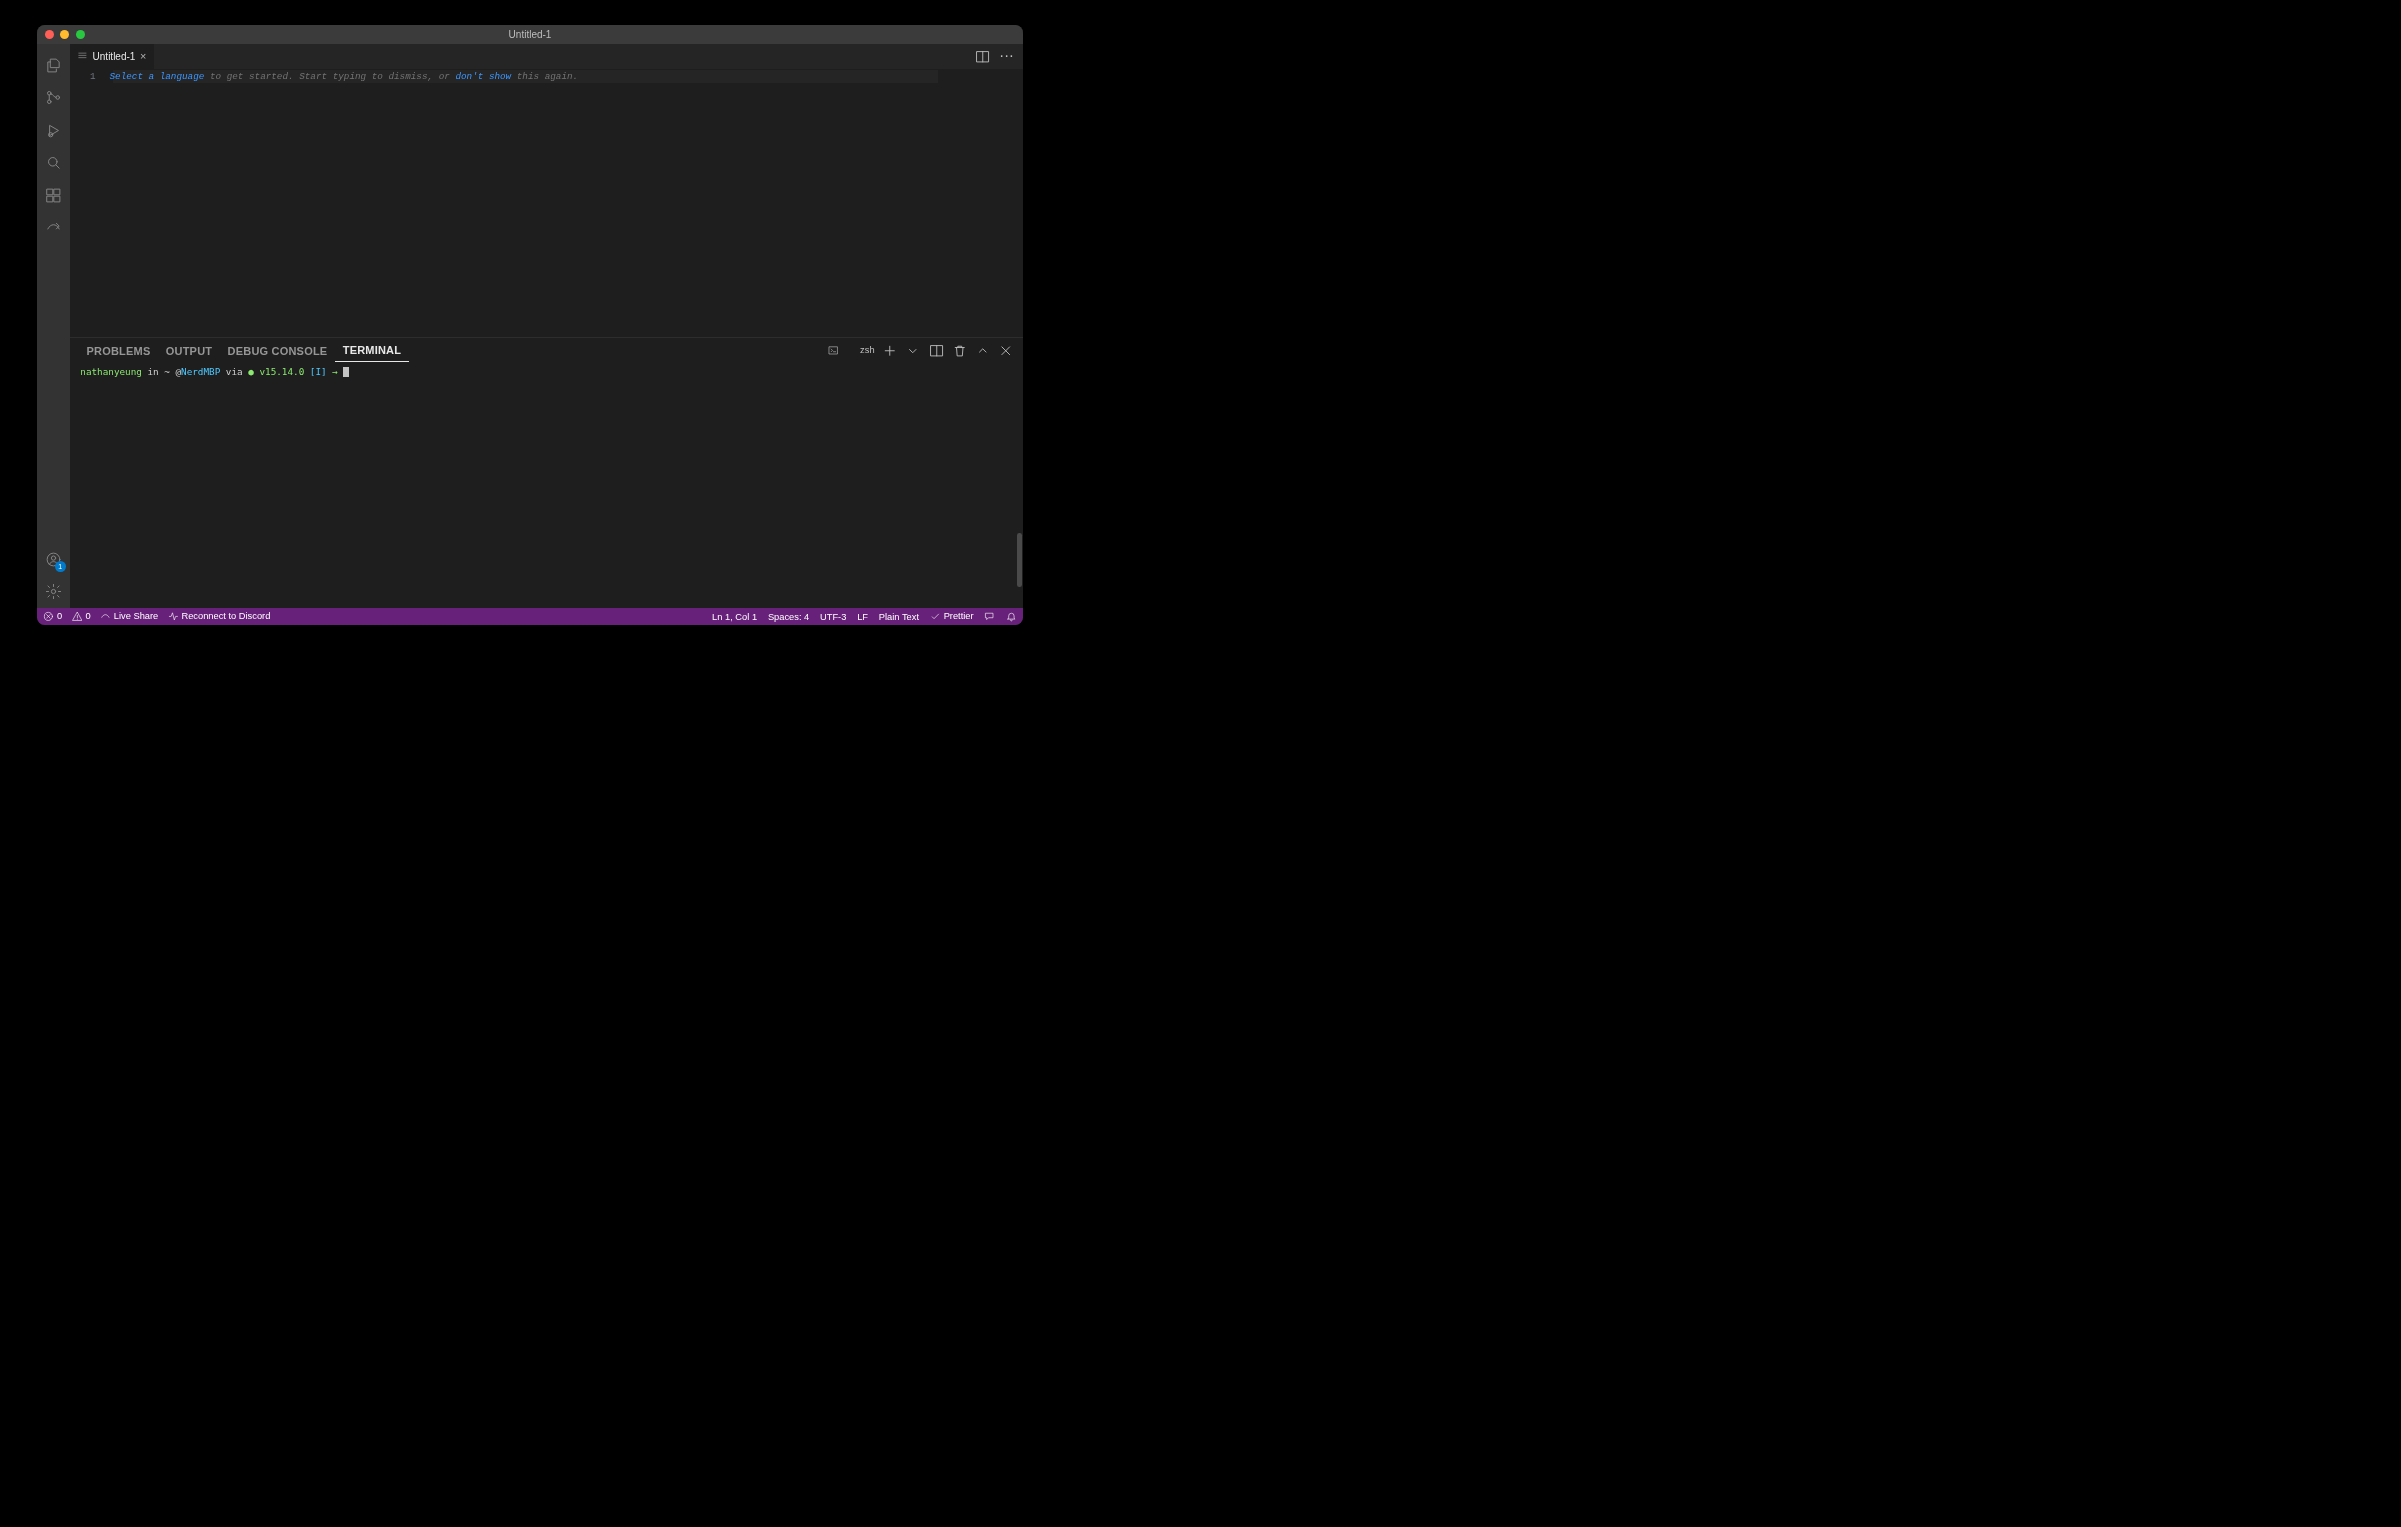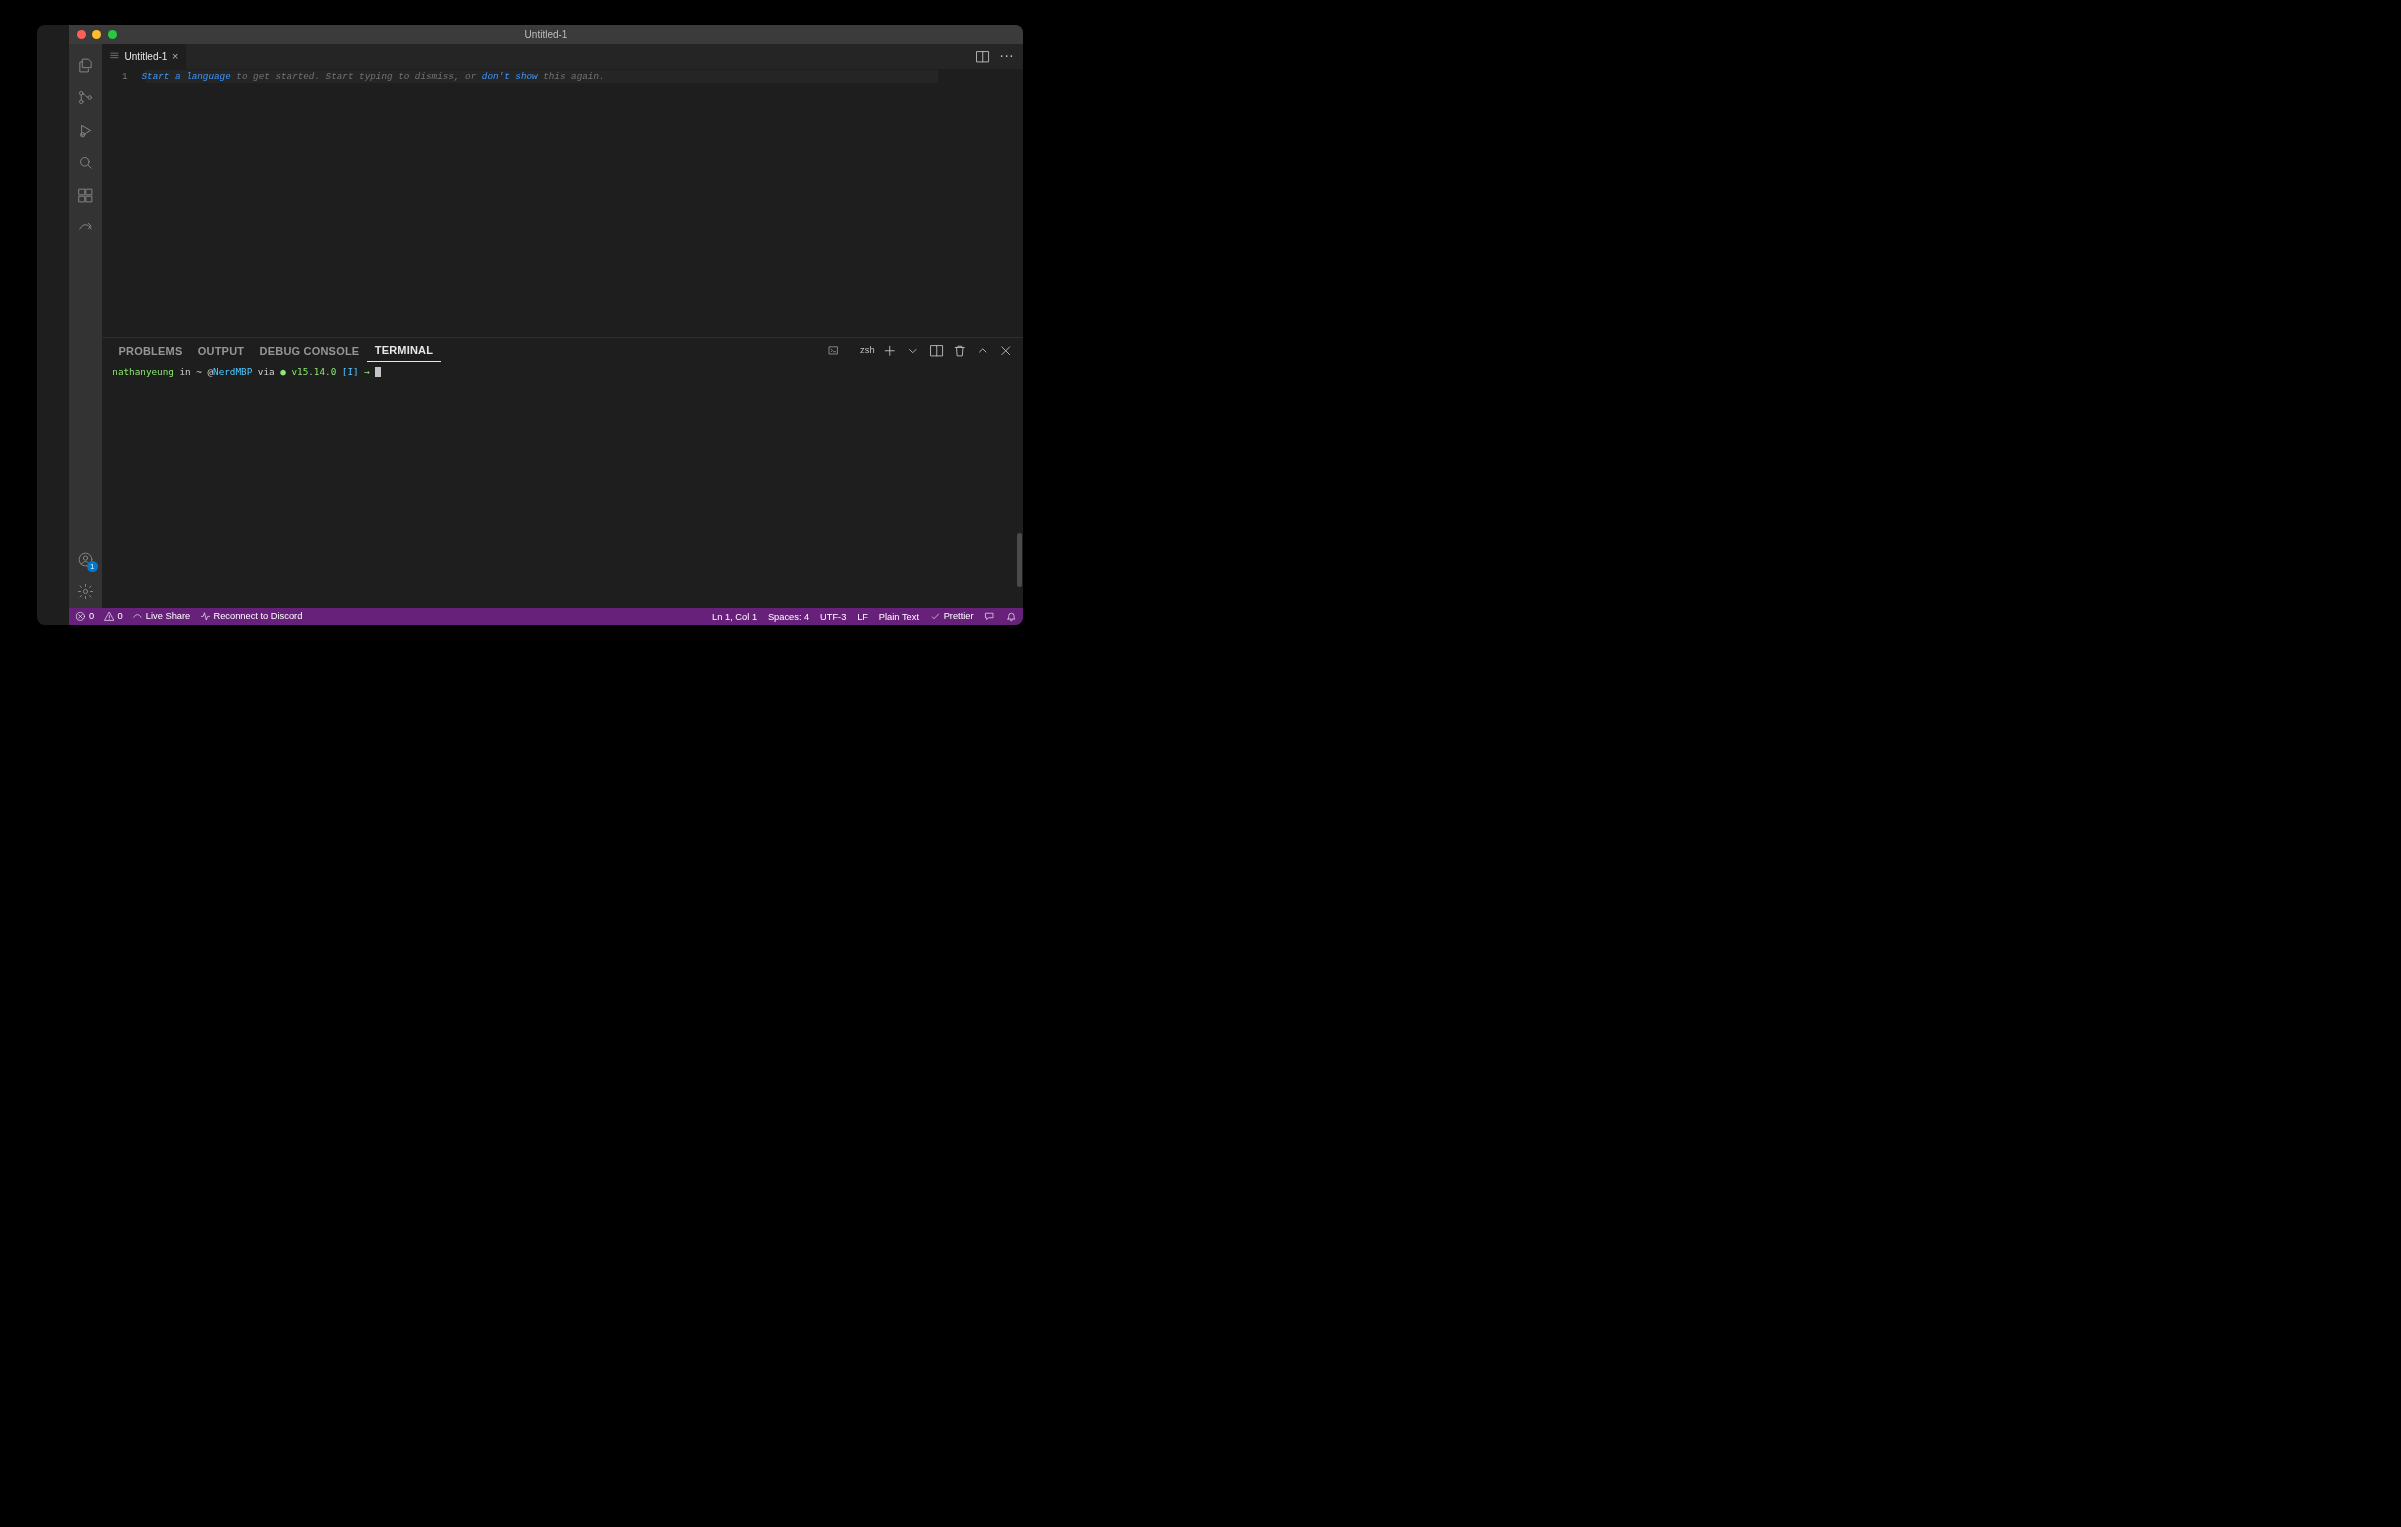--- a/index.html
+++ b/index.html
@@ -16,21 +16,20 @@
 .window {
   position: absolute;
   left: 37px; top: 25px;
   width: 986px; height: 600px;
   background: #1e1e1e;
   border-radius: 7.7px;
   overflow: hidden;
   display: flex;
   flex-direction: column;
   box-shadow: 0 7.7px 31px rgba(0,0,0,0.6);
-  padding-left: 32px;
 }
 .titlebar {
   height: 19.3px;
   background: #3b3b3b;
   display: flex;
   align-items: center;
   position: relative;
   flex-shrink: 0;
 }
 .traffic { display: flex; gap: 6.2px; margin-left: 7.7px; }
@@ -250,21 +249,21 @@
               </svg>
           </div>
           <div class="iconbtn dots">···</div>
         </div>
       </div>
 
       <div class="editor">
         <div class="highlight-line"></div>
         <div class="editor-line">
           <div class="gutter">1</div>
-          <div class="code"><span class="link">Start a language</span><span> to get started. Start typing to dismiss, or </span><span class="link">don't show</span><span> this again.</span></div>
+          <div class="code"><span class="link">Select a language</span><span> to get started. Start typing to dismiss, or </span><span class="link">don't show</span><span> this again.</span></div>
         </div>
       </div>
 
       <div class="panel">
         <div class="panel-tabs">
           <div class="paneltab">PROBLEMS</div>
           <div class="paneltab">OUTPUT</div>
           <div class="paneltab">DEBUG CONSOLE</div>
           <div class="paneltab active">TERMINAL</div>
           <div class="right">

